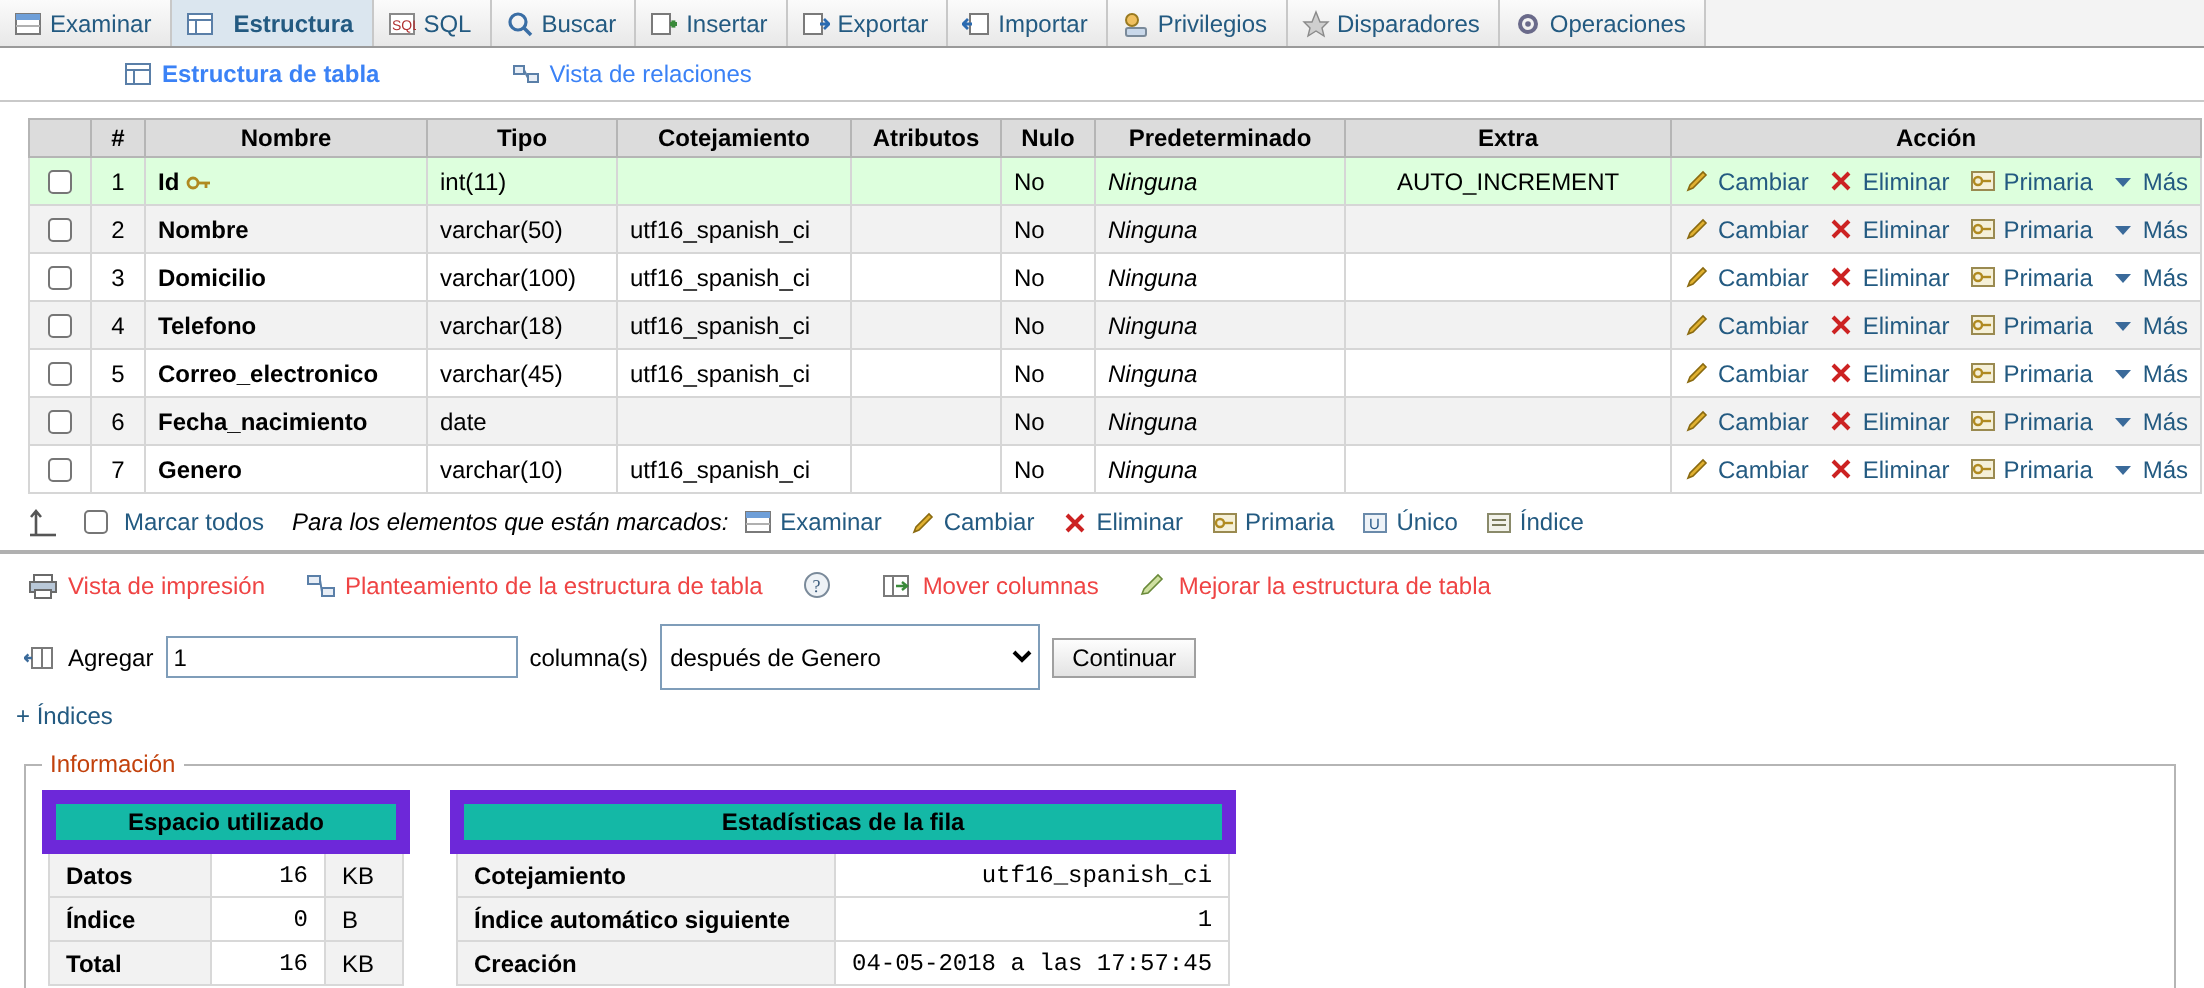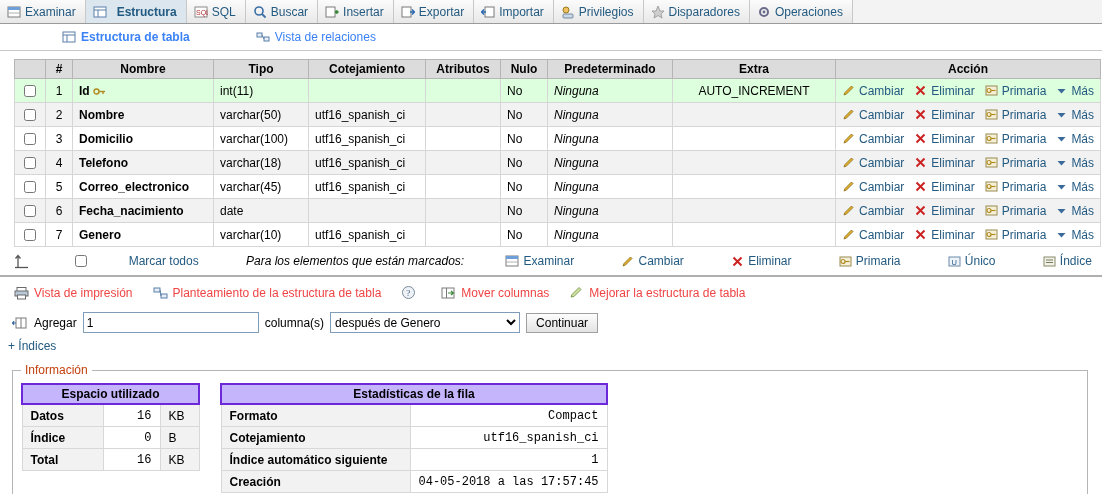--- a/index.html
+++ b/index.html
@@ -114,23 +114,22 @@
   }
 
   
   .gi { display: inline-block; line-height: 0; }
 
   
   .bulkbar {
     display: flex;
     align-items: center;
     gap: 8px;
-    padding: 6px 4px 6px 14px;
+    padding: 6px 14px 6px 14px;
     font-size: 12px;
-    justify-content: space-between;
   }
   .bulkbar .ital { font-style: italic; }
   .bulk-act { display: inline-flex; align-items: center; gap: 4px; color: #235a81; cursor: pointer; margin-right: 6px;}
   .hr-thick { border: 0; border-top: 2px solid #b0b0b0; margin: 0; }
 
   
   .linkrow {
     display: flex;
     align-items: center;
     gap: 20px;
@@ -145,21 +144,21 @@
     align-items: center;
     gap: 6px;
     padding: 4px 0 4px 12px;
     font-size: 12px;
   }
   .addrow input.num {
     width: 168px; height: 17px; font-size: 12px; padding: 1px 3px;
     border: 1px solid #7f9db9; font-family: "Liberation Sans", sans-serif;
   }
   .addrow select {
-    width: 190px; height: 21px; font-size: 12px;
+    width: 190px; height: 33px; font-size: 12px;
     font-family: "Liberation Sans", sans-serif;
     border: 1px solid #7f9db9; background: #fff;
   }
   .addrow button {
     font-size: 12px; padding: 2px 9px; font-family: "Liberation Sans", sans-serif;
     border: 1px solid #a0a0a0; background: linear-gradient(to bottom,#fdfdfd,#e3e3e3);
     cursor: pointer;
   }
   .indexline { padding: 2px 0 6px 8px; font-size: 12px; }
   .indexline a { color: #235a81; text-decoration: none; cursor: pointer; }
@@ -167,21 +166,21 @@
   
   fieldset.info {
     margin: 4px 14px 0 12px;
     border: 1px solid #b5b5b5;
     padding: 6px 8px 8px 8px;
   }
   fieldset.info legend { font-size: 12px; padding: 0 4px; color: #c2410c; }
   .infotables { display: flex; gap: 20px; align-items: flex-start; }
   table.itbl { border-collapse: collapse; font-size: 12px; }
   table.itbl th {
-    background: #c4b5fd; border: 2px solid #6d28d9; padding: 2px 0;
+    background: #14b8a6; border: 7px solid #6d28d9; padding: 2px 0;
     font-weight: bold; text-align: center;
   }
   table.itbl td { border: 1px solid #d8d8d8; padding: 2px 8px; height: 17px; }
   .it-lbl { font-weight: bold; background: #f2f2f2; }
   .it-val { text-align: right; font-family: "Liberation Mono", monospace; background:#fff;}
   .it-unit { background: #f2f2f2; }
   .sp-lbl { min-width: 64px; }
   .sp-val { min-width: 40px; }
   .sp-unit { min-width: 22px; }
   .rs-lbl { min-width: 172px; }
@@ -781,24 +780,20 @@
       </table>
 
       <table class="itbl">
         <thead>
           <tr>
             <th colspan="2">Estadísticas de la fila</th>
           </tr>
         </thead>
         <tbody>
           <tr>
-            <td class="it-lbl rs-lbl">Formato</td>
-            <td class="it-val rs-val">Compact</td>
-          </tr>
-          <tr>
             <td class="it-lbl rs-lbl">Cotejamiento</td>
             <td class="it-val rs-val">utf16_spanish_ci</td>
           </tr>
           <tr>
             <td class="it-lbl rs-lbl">Índice automático siguiente</td>
             <td class="it-val rs-val">1</td>
           </tr>
           <tr>
             <td class="it-lbl rs-lbl">Creación</td>
             <td class="it-val rs-val">04-05-2018 a las 17:57:45</td>

